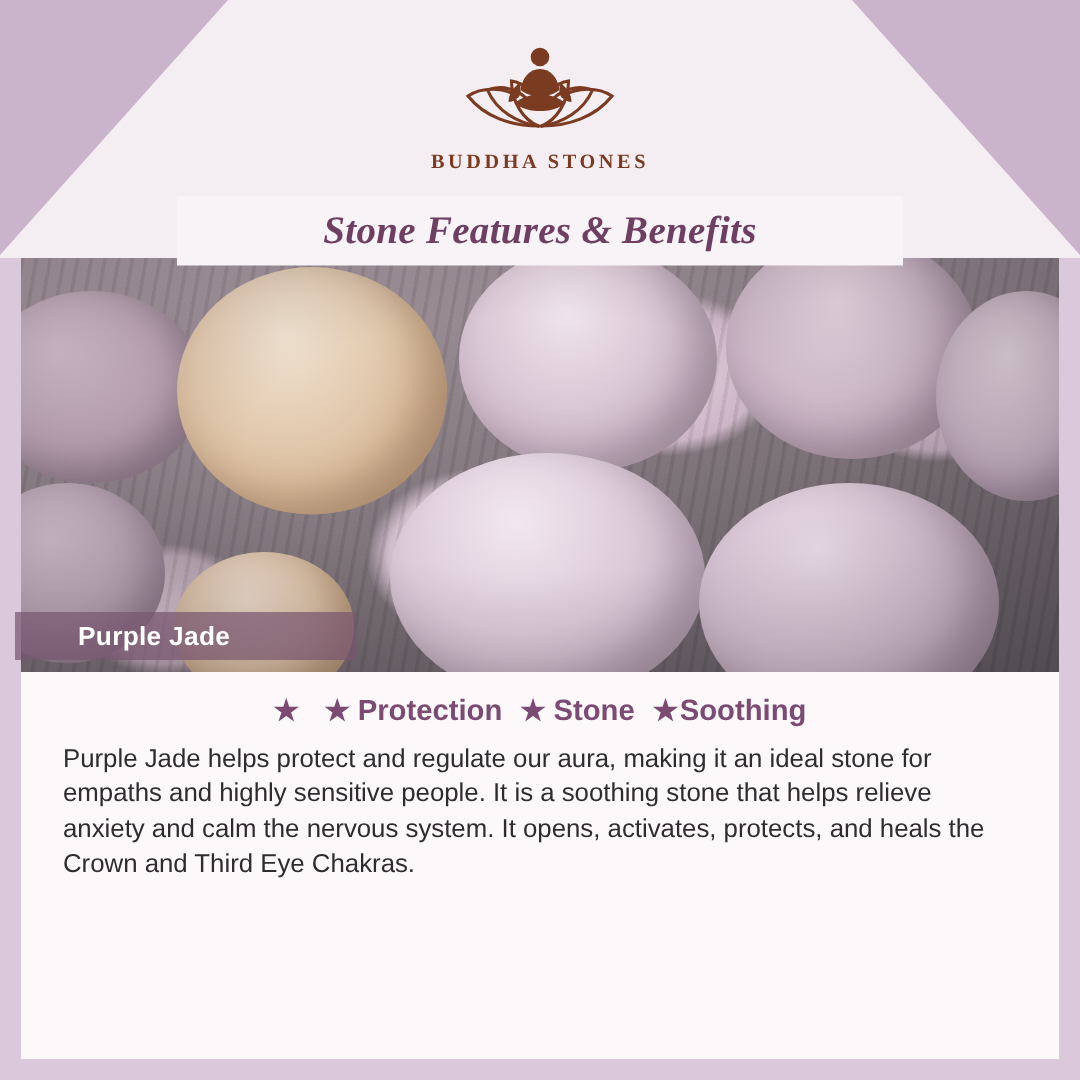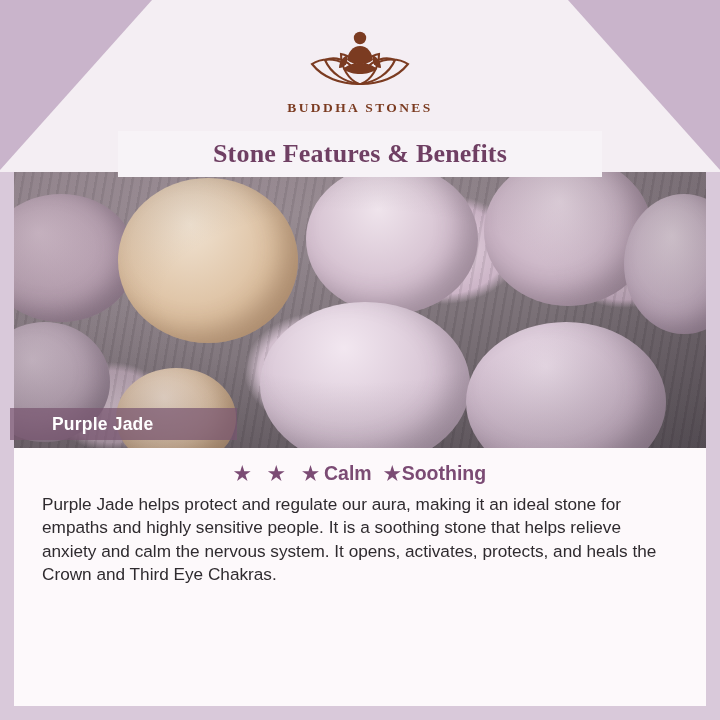--- a/index.html
+++ b/index.html
@@ -68,20 +68,21 @@
     position: absolute;
     left: 118px;
     top: 131px;
     width: 484px;
     height: 46px;
     background: #f7f3f7;
     z-index: 6;
     display: flex;
     align-items: center;
     justify-content: center;
+    font-style: italic;
   }
   .title-ribbon .title-text {
     font-size: 26px;
     font-weight: bold;
     color: #6f3f63;
     letter-spacing: 0.2px;
     font-family: "Liberation Serif", serif;
   }
 
   
@@ -257,24 +258,25 @@
     <span>Purple Jade</span>
   </div>
 
   <div class="content">
     <div class="benefits">
       <div class="benefit">
         <span class="star">★</span>
       </div>
       <div class="benefit">
         <span class="star">★</span>
+        <span>Protection</span>
       </div>
       <div class="benefit">
         <span class="star">★</span>
-        <span>Calm</span>
+        <span>Stone</span>
       </div>
       <div class="benefit" style="gap:0;">
         <span class="star" style="margin-right:1px;">★</span>
         <span>Soothing</span>
       </div>
     </div>
 
     <div class="paras">
       <p>Purple Jade helps protect and regulate our aura, making it an ideal stone for empaths and highly sensitive people. It is a soothing stone that helps relieve anxiety and calm the nervous system. It opens, activates, protects, and heals the Crown and Third Eye Chakras.</p>
     </div>

